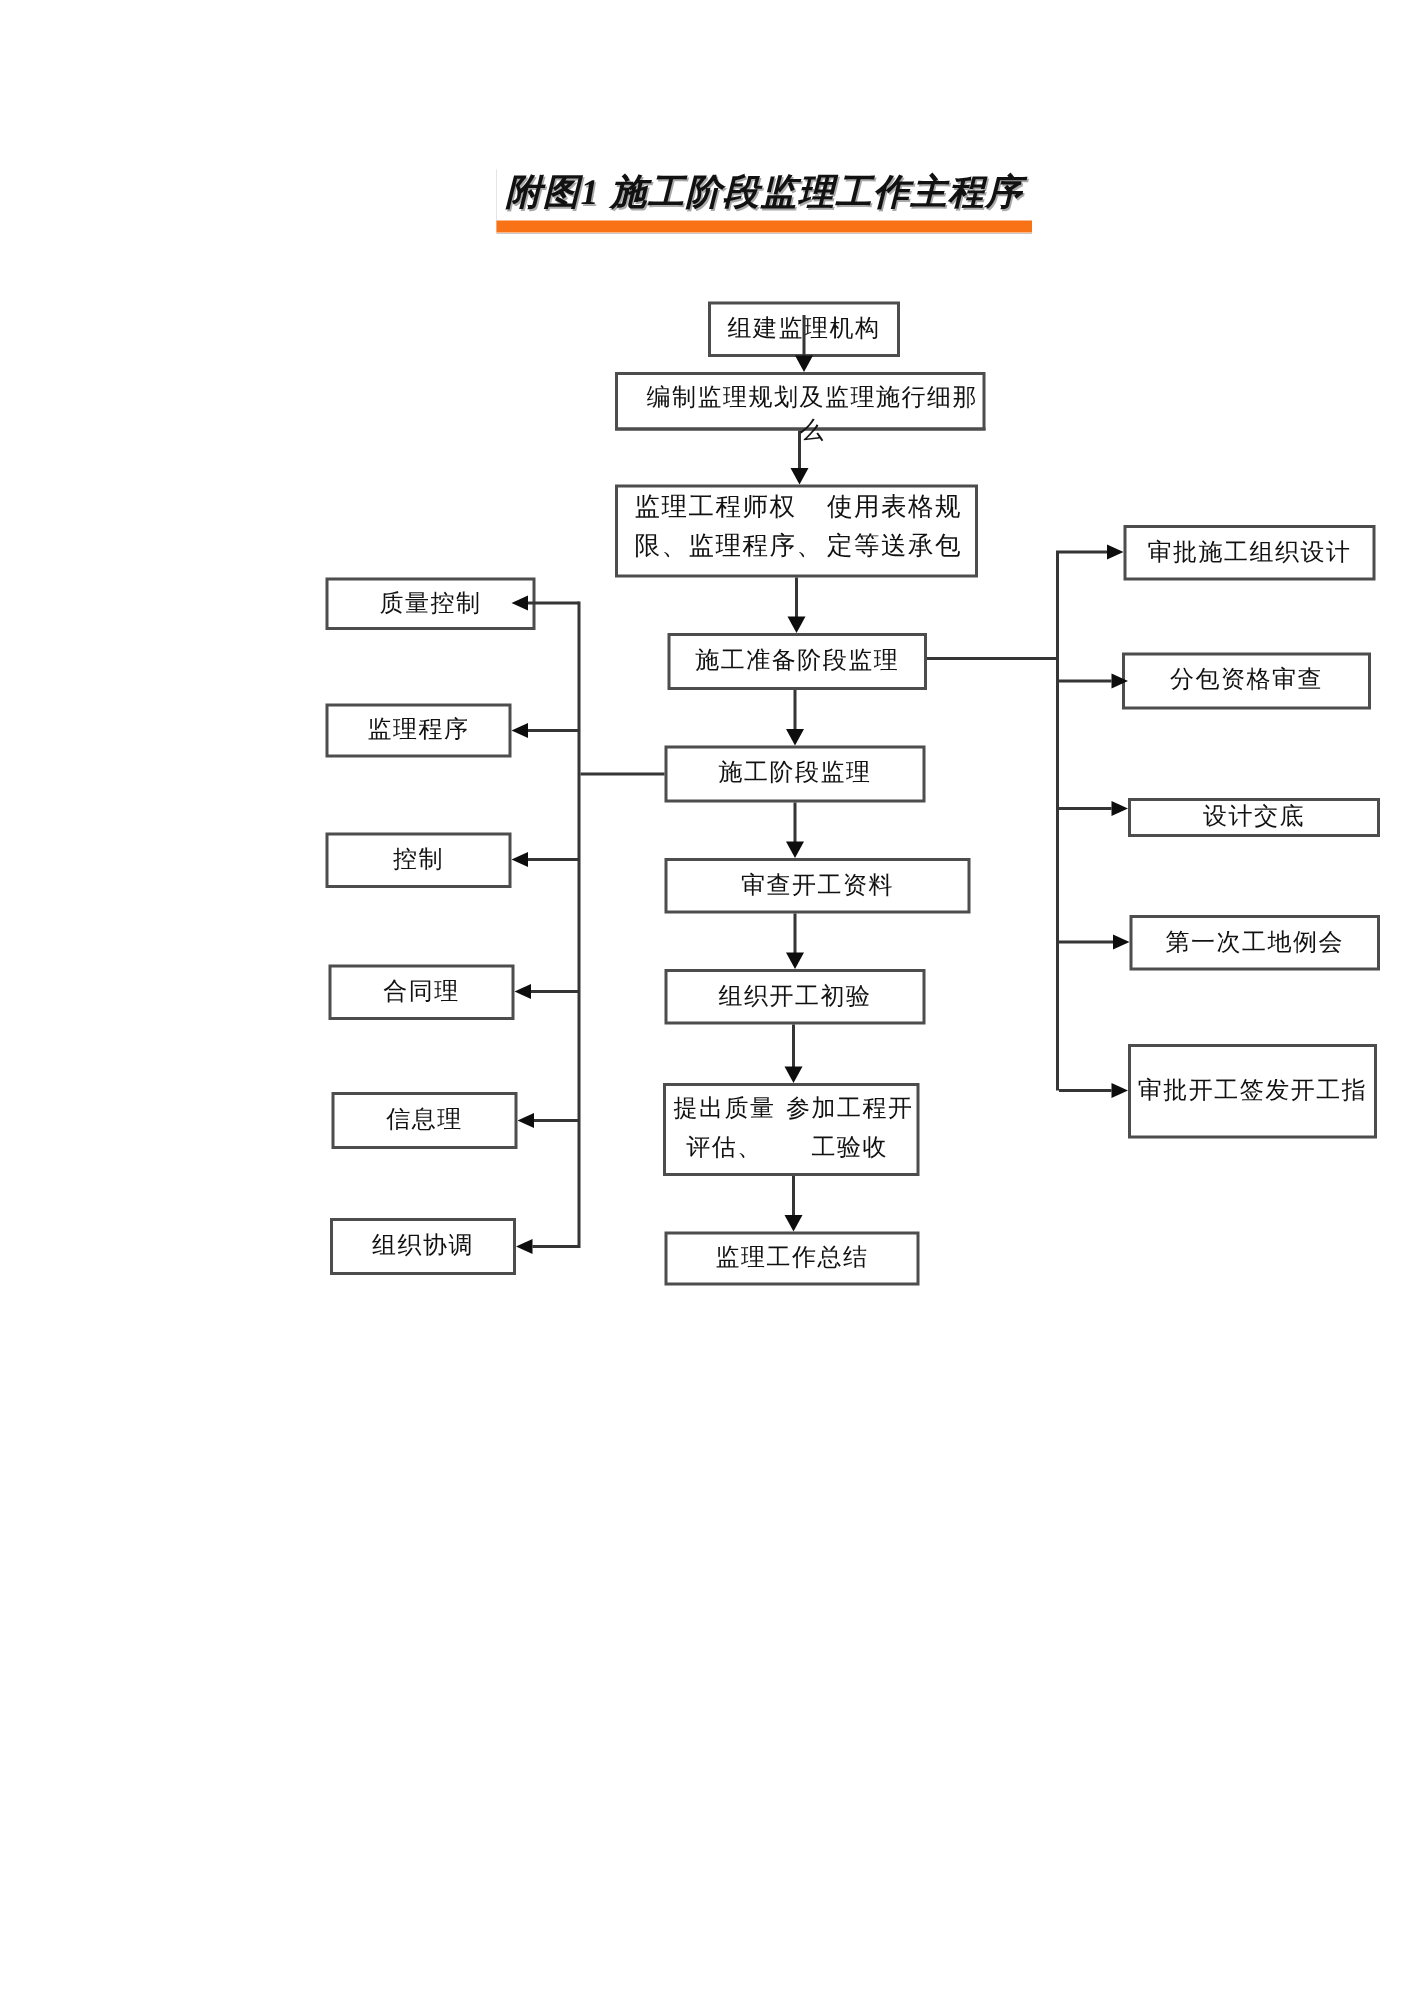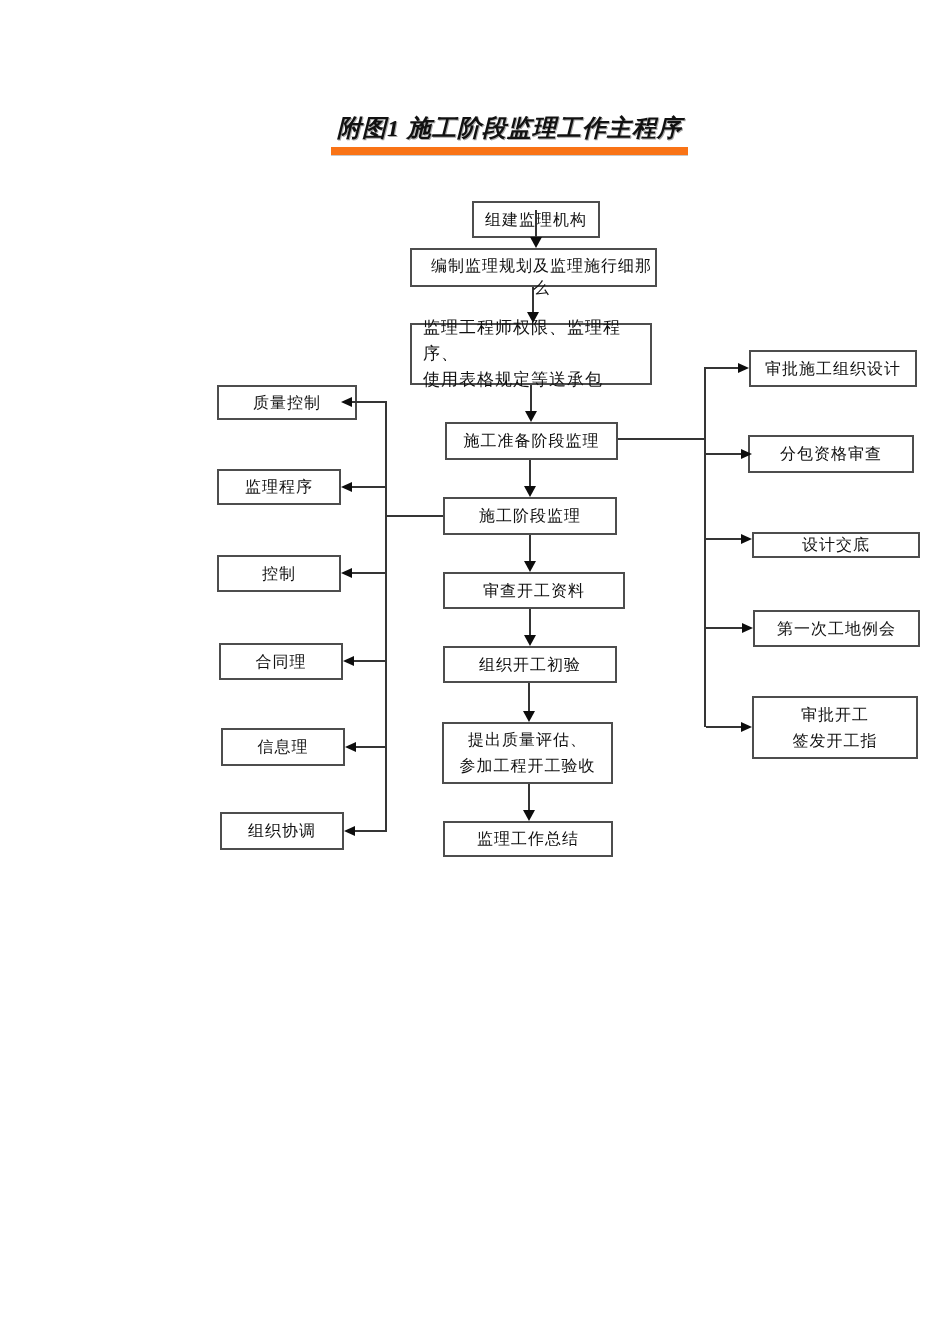--- a/index.html
+++ b/index.html
@@ -35,21 +35,21 @@
     border:2px solid #4d4d4d;
     background:#ffffff;
     display:flex;
     align-items:center;
     justify-content:center;
     text-align:center;
     font-size:16px;
     line-height:22px;
     letter-spacing:1px;
   }
-  .node.multiline{flex-direction:column;}
+  .node.multiline{flex-direction:row;}
   .node.leftalign{align-items:flex-start;justify-content:center;text-align:left;padding-left:11px;}
   .node.overflowed{
     display:block;
     overflow:visible;
     text-align:center;
     padding-top:5px;
     line-height:22px;
     z-index:2;
     background:transparent;
     padding-left:16px;
@@ -81,21 +81,21 @@
 
 <div class="node multiline leftalign" style="left:410px;top:323px;width:242px;height:62px;font-size:17px;line-height:26px;">
   <span class="ln">监理工程师权限、监理程序、</span>
   <span class="ln">使用表格规定等送承包</span>
 </div>
 
 <div class="node" style="left:445px;top:422px;width:173px;height:38px;">施工准备阶段监理</div>
 
 <div class="node" style="left:443px;top:497px;width:174px;height:38px;">施工阶段监理</div>
 
-<div class="node" style="left:443px;top:572px;width:182px;height:37px;">审查开工资料</div>
+<div class="node" style="left:443px;top:572px;width:204px;height:37px;">审查开工资料</div>
 
 <div class="node" style="left:443px;top:646px;width:174px;height:37px;">组织开工初验</div>
 
 <div class="node multiline" style="left:442px;top:722px;width:171px;height:62px;line-height:26px;">
   <span class="ln">提出质量评估、</span>
   <span class="ln">参加工程开工验收</span>
 </div>
 
 <div class="node" style="left:443px;top:821px;width:170px;height:36px;">监理工作总结</div>
 

